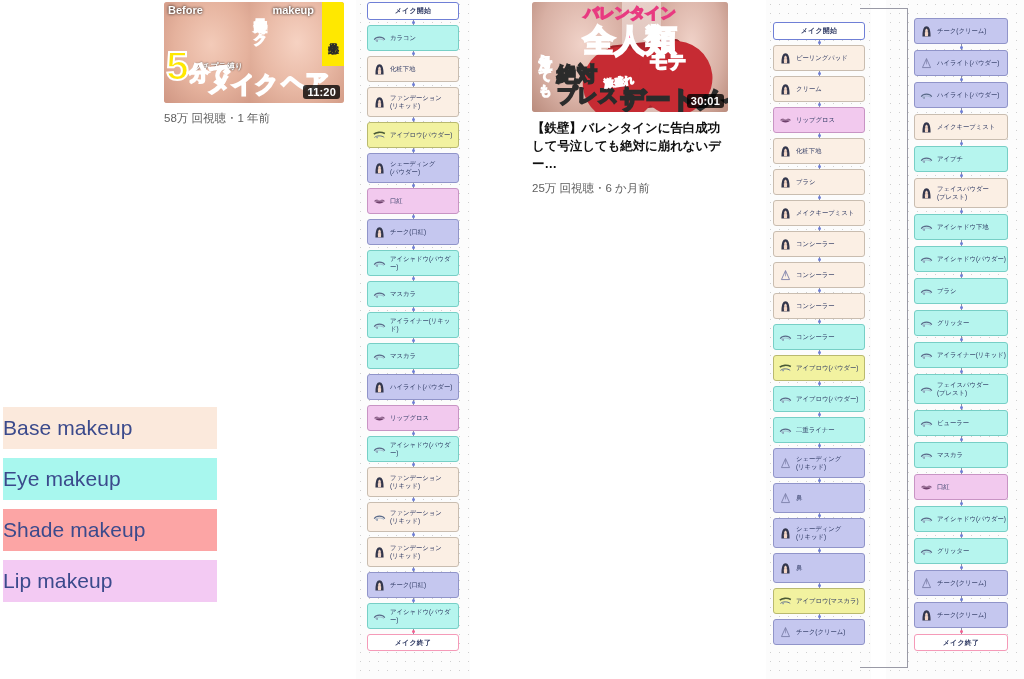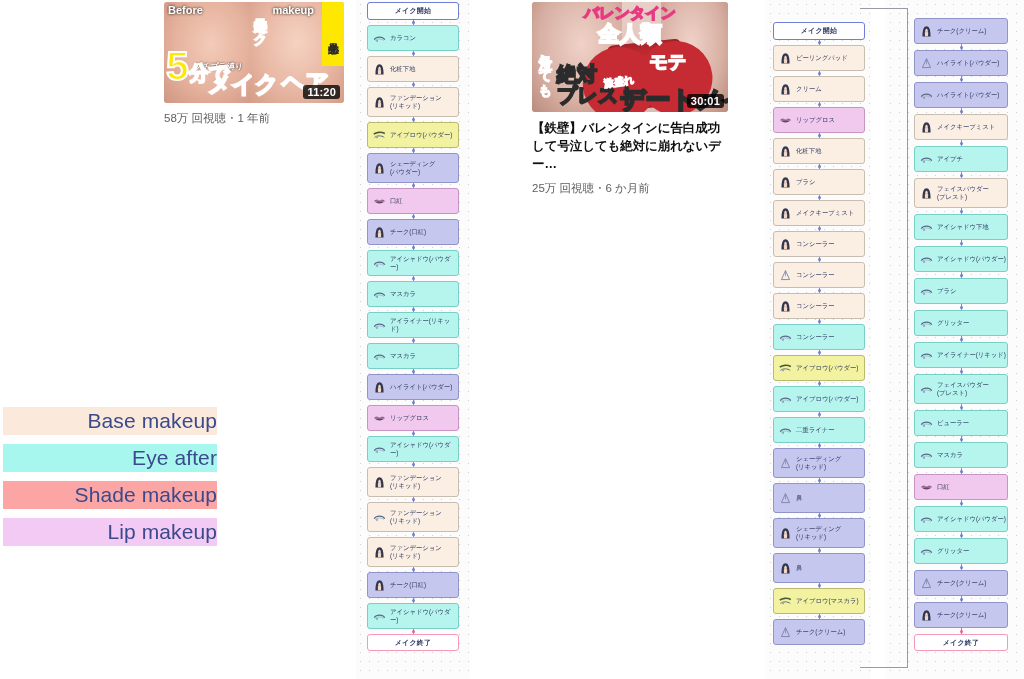--- a/index.html
+++ b/index.html
@@ -8,22 +8,22 @@
     width: 1024px; height: 679px;
     background: #ffffff;
     font-family: "Liberation Sans", sans-serif;
     overflow: hidden;
   }
   #root { position: relative; width: 1024px; height: 679px; }
 
   
   #legend { position: absolute; left: 3px; top: 407px; width: 214px; }
   .legend-row {
-    height: 28px; margin-bottom: 9px;
-    display: flex; align-items: center; justify-content: flex-end;
+    height: 42px; margin-bottom: 9px;
+    display: flex; align-items: center; justify-content: flex-start;
     color: #3b4a8c; font-size: 21px; letter-spacing: .1px;
   }
 
   
   .video-card { position: absolute; }
   .thumb {
     position: relative; width: 100%; overflow: hidden;
     border-radius: 3px; background: #222;
   }
   .dur {
@@ -80,21 +80,21 @@
     background: radial-gradient(ellipse at 45% 38%, #f0d2c8 0%, #d8b0a4 60%, #b98b7c 100%); }
   .t2 .heart { position:absolute; left:40%; top:36%; width:74px; height:66px; background:#c62b33;
     border-radius: 6px; transform: rotate(-6deg);
     box-shadow: inset 0 0 18px rgba(0,0,0,.35); }
   .t2 .heart:before, .t2 .heart:after { content:""; position:absolute; width:74px; height:74px;
     background:#c62b33; border-radius:50%; }
   .t2 .heart:before { left:-28px; top:2px; }
   .t2 .heart:after { left:28px; top:2px; }
   .t2 .w-val { position:absolute; left:50%; transform:translateX(-50%); top:2px; font-size:15px;
     font-weight:bold; color:#fff; -webkit-text-stroke:1.6px #e83a80; white-space:nowrap;}
-  .t2 .w-all { position:absolute; left:50%; transform:translateX(-50%); top:18px; font-size:21px;
+  .t2 .w-all { position:absolute; left:50%; transform:translateX(-50%); top:18px; font-size:31px;
     font-weight:bold; color:#ff2d78; -webkit-text-stroke:2.4px #fff; white-space:nowrap;}
   .t2 .w-mote { position:absolute; left:60%; top:48px; font-size:18px; font-weight:bold;
     color:#ff2d78; -webkit-text-stroke:1.6px #fff;}
   .t2 .w-abs { position:absolute; left:25px; top:56%; font-size:20px; font-weight:bold; color:#fff;
     -webkit-text-stroke:2px #2b2b2b; line-height:1.06;}
   .t2 .w-date { position:absolute; left:88px; top:74%; font-size:25px; font-weight:bold; color:#fff;
     -webkit-text-stroke:2.2px #2b2b2b; white-space:nowrap;}
   .t2 .w-vert { position:absolute; left:4px; top:40%; writing-mode: vertical-rl; font-size:13px;
     font-weight:bold; color:#ff2d78; -webkit-text-stroke:1.3px #fff;}
   .t2 .w-gek { position:absolute; left:72px; top:66%; font-size:10px; font-weight:bold;
@@ -183,21 +183,21 @@
     </div>
     <div class="vtitle">【鉄壁】バレンタインに告白成功して号泣しても絶対に崩れないデー…</div>
     <div class="vmeta">25万 回視聴・6 か月前</div>
   </div>
 
   <div id="legend">
     <div class="legend-row" style="background:#fbe9dc;">
         <span>Base makeup</span>
       </div>
     <div class="legend-row" style="background:#a8f7ee;">
-        <span>Eye after</span>
+        <span>Eye makeup</span>
       </div>
     <div class="legend-row" style="background:#fca5a5;">
         <span>Shade makeup</span>
       </div>
     <div class="legend-row" style="background:#f3caf3;">
         <span>Lip makeup</span>
       </div>
   </div>
 
   <div class="canvas" id="canvas1" style="left:356px; top:0; width:114px; height:679px;">

